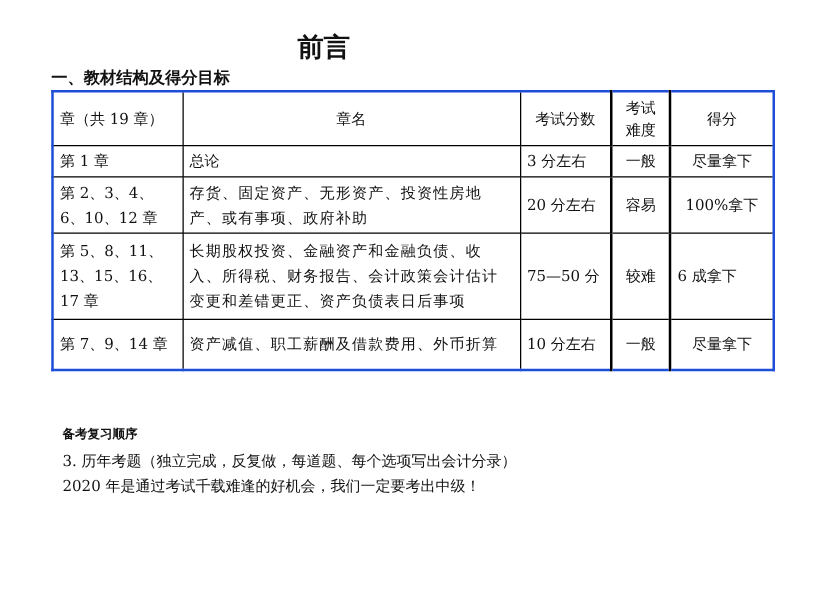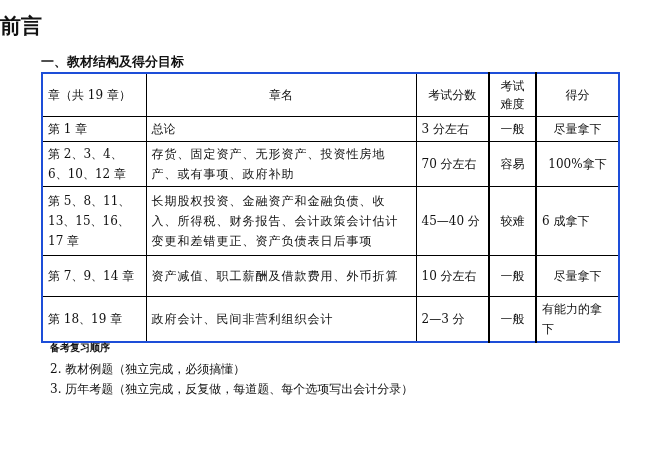--- a/index.html
+++ b/index.html
@@ -1,18 +1,18 @@
 <!DOCTYPE html>
 <html><head>
 <meta charset="utf-8">
 <style>
   html, body { margin: 0; padding: 0; background: #ffffff; }
   body { width: 650px; height: 475px; position: relative; overflow: hidden;
          font-family: "DejaVu Serif", "Liberation Serif", serif; color: #111; }
-  .title { position: absolute; top: 12px; left: 0; width: 518px; text-align: left;
+  .title { position: absolute; top: 24px; left: 0; width: 518px; text-align: center;
            font-size: 21px; font-weight: bold; font-family: "DejaVu Sans", sans-serif; }
   .section { position: absolute; top: 53px; left: 41px; font-size: 13px; font-weight: bold;
              font-family: Liberation Serif, serif; }
   table { position: absolute; top: 72px; left: 41px; border-collapse: collapse; font-size: 12px; }
   td { border: 1px solid #000; padding: 2px 5px; line-height: 20px; vertical-align: middle; }
   table { border: 2px solid #1d4ed8; }
   td.c { text-align: center; }
   .c4 { border-left: 2px solid #000; border-right: 2px solid #000; }
   .review { position: absolute; top: 338px; left: 50px; font-size: 12px; line-height: 20.5px; }
   .review .h { font-weight: bold; font-family: "DejaVu Sans", sans-serif; font-size: 10px; }
@@ -45,45 +45,38 @@
   <tr style="height:24px">
     <td>第 1 章</td>
     <td>总论</td>
     <td>3 分左右</td>
     <td class="c c4">一般</td>
     <td class="c">尽量拿下</td>
   </tr>
   <tr style="height:41px">
     <td>第 2、3、4、6、10、12 章</td>
     <td style="letter-spacing:1px">存货、固定资产、无形资产、投资性房地产、或有事项、政府补助</td>
-    <td>70 分左右</td>
+    <td>20 分左右</td>
     <td class="c c4">容易</td>
     <td class="c">100%拿下</td>
   </tr>
   <tr style="height:69px">
     <td>第 5、8、11、13、15、16、17 章</td>
     <td style="letter-spacing:1px">长期股权投资、金融资产和金融负债、收入、所得税、财务报告、会计政策会计估计变更和差错更正、资产负债表日后事项</td>
-    <td>45—40 分</td>
+    <td>75—50 分</td>
     <td class="c c4">较难</td>
     <td>6 成拿下</td>
   </tr>
   <tr style="height:41px">
     <td>第 7、9、14 章</td>
     <td style="letter-spacing:1px">资产减值、职工薪酬及借款费用、外币折算</td>
     <td>10 分左右</td>
     <td class="c c4">一般</td>
     <td class="c">尽量拿下</td>
   </tr>
-  <tr style="height:45px">
-    <td>第 18、19 章</td>
-    <td style="letter-spacing:1px">政府会计、民间非营利组织会计</td>
-    <td>2—3 分</td>
-    <td class="c c4">一般</td>
-    <td>有能力的拿下</td>
-  </tr>
 </tbody>
   </table>
 
 <div class="review">
   <div class="h">备考复习顺序</div>
-  <div>2. 教材例题（独立完成，必须搞懂）</div>
   <div>3. 历年考题（独立完成，反复做，每道题、每个选项写出会计分录）</div>
+  <div>2020 年是通过考试千载难逢的好机会，我们一定要考出中级！</div>
 </div>
 
 </body></html>

